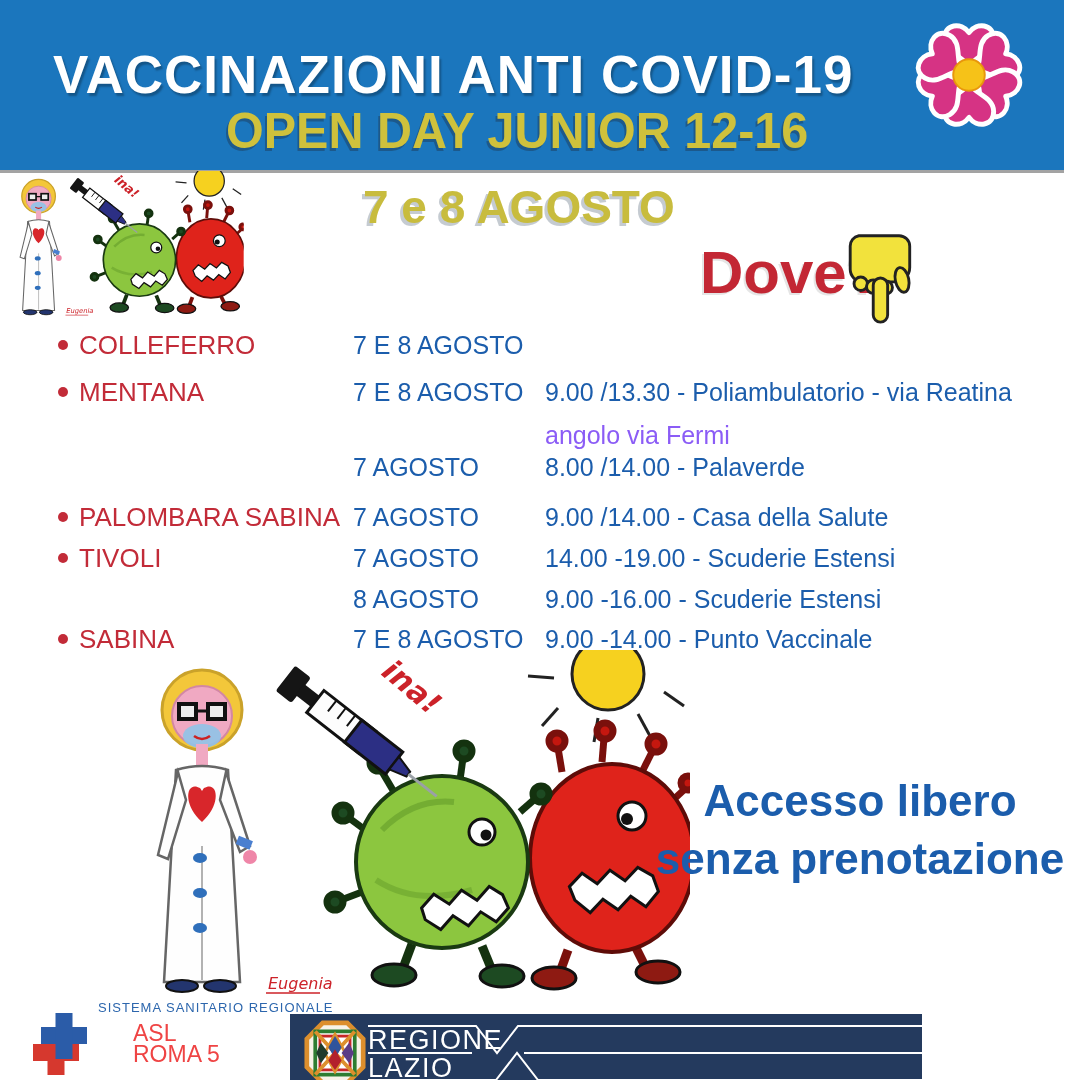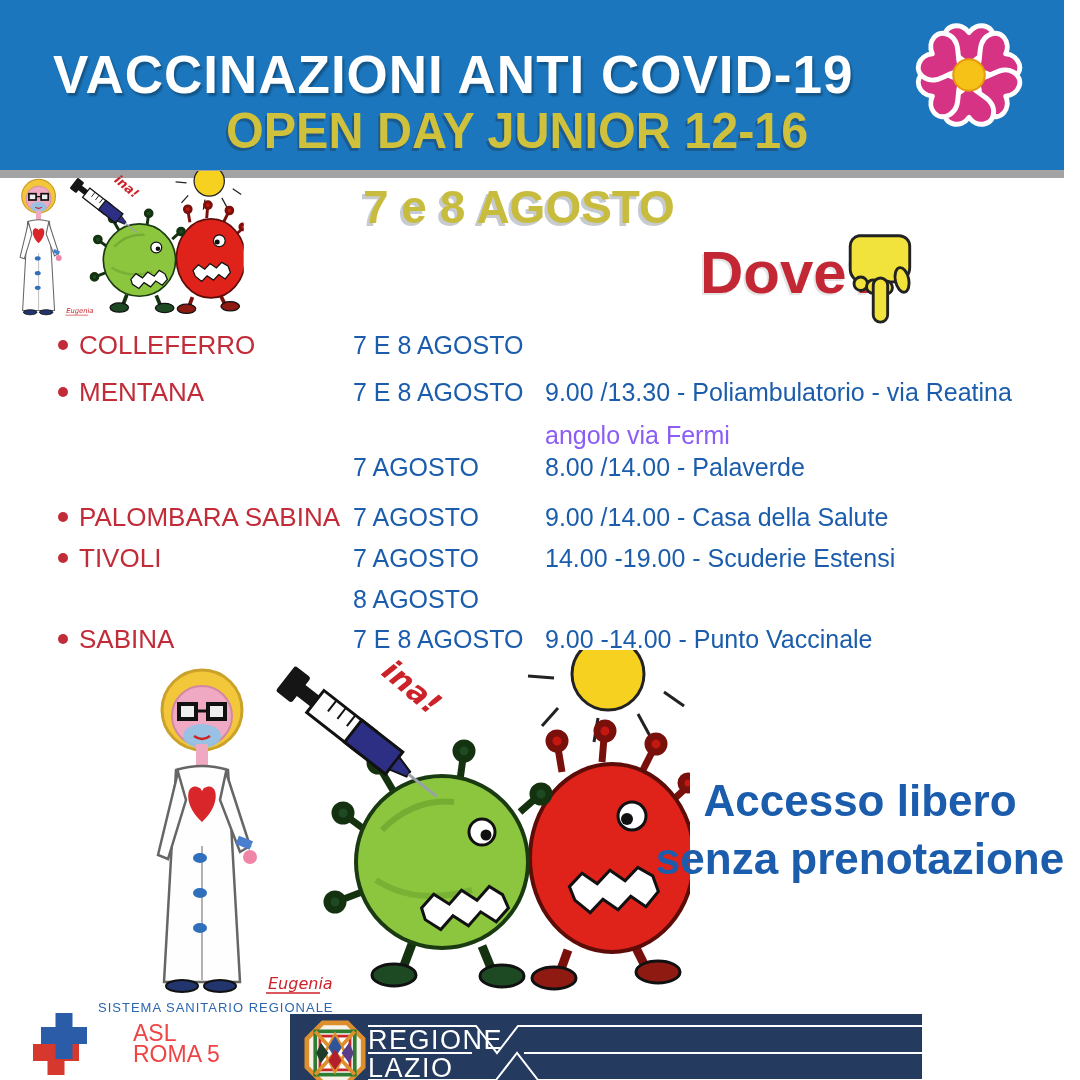--- a/index.html
+++ b/index.html
@@ -1,21 +1,21 @@
 <!DOCTYPE html>
 <html><head>
 <meta charset="utf-8">
 <style>
   html,body{margin:0;padding:0;background:#fff;}
   .poster{
     position:relative;width:1080px;height:1080px;background:#ffffff;
     font-family:"Liberation Sans",sans-serif;overflow:hidden;
   }
   
-  .banner{position:absolute;left:0;top:0;width:1064px;height:170px;background:#1b76bd;border-bottom:8px solid #a3a3a3;}
+  .banner{position:absolute;left:0;top:0;width:1064px;height:170px;background:#1b76bd;border-bottom:3px solid #a3a3a3;}
   .banner-title{
     position:absolute;left:53px;top:44px;font-size:53px;font-weight:bold;color:#ffffff;
     letter-spacing:1px;white-space:nowrap;text-shadow:2px 3px 2px rgba(0,0,0,.28);
   }
   .banner-subtitle{
     position:absolute;left:226px;top:102px;font-size:50px;font-weight:bold;color:#cfc13c;
     white-space:nowrap;transform:scaleX(.97);transform-origin:left;
     text-shadow:-2px 3px 0 rgba(30,55,80,.45);
   }
   .flower{position:absolute;left:900px;top:6px;width:138px;height:138px;}
@@ -120,20 +120,21 @@
       <span class="det">9.00 /14.00 - Casa della Salute</span>
     </div>
     <div class="srow" style="top:543px">
       <span class="loc">TIVOLI</span>
       <span class="date">7 AGOSTO</span>
       <span class="det">14.00 -19.00 - Scuderie Estensi</span>
     </div>
     <div class="srow" style="top:584px">
       <span class="loc"></span>
       <span class="date">8 AGOSTO</span>
+      <span class="det">9.00 -16.00 - Scuderie Estensi</span>
     </div>
     <div class="srow" style="top:624px">
       <span class="loc">SABINA</span>
       <span class="date">7 E 8 AGOSTO</span>
       <span class="det">9.00 -14.00 - Punto Vaccinale</span>
     </div>
   </main>
 
   <svg class="drawing-large" viewBox="0 0 560 345" aria-hidden="true">
     <use href="#kid-drawing"></use>

